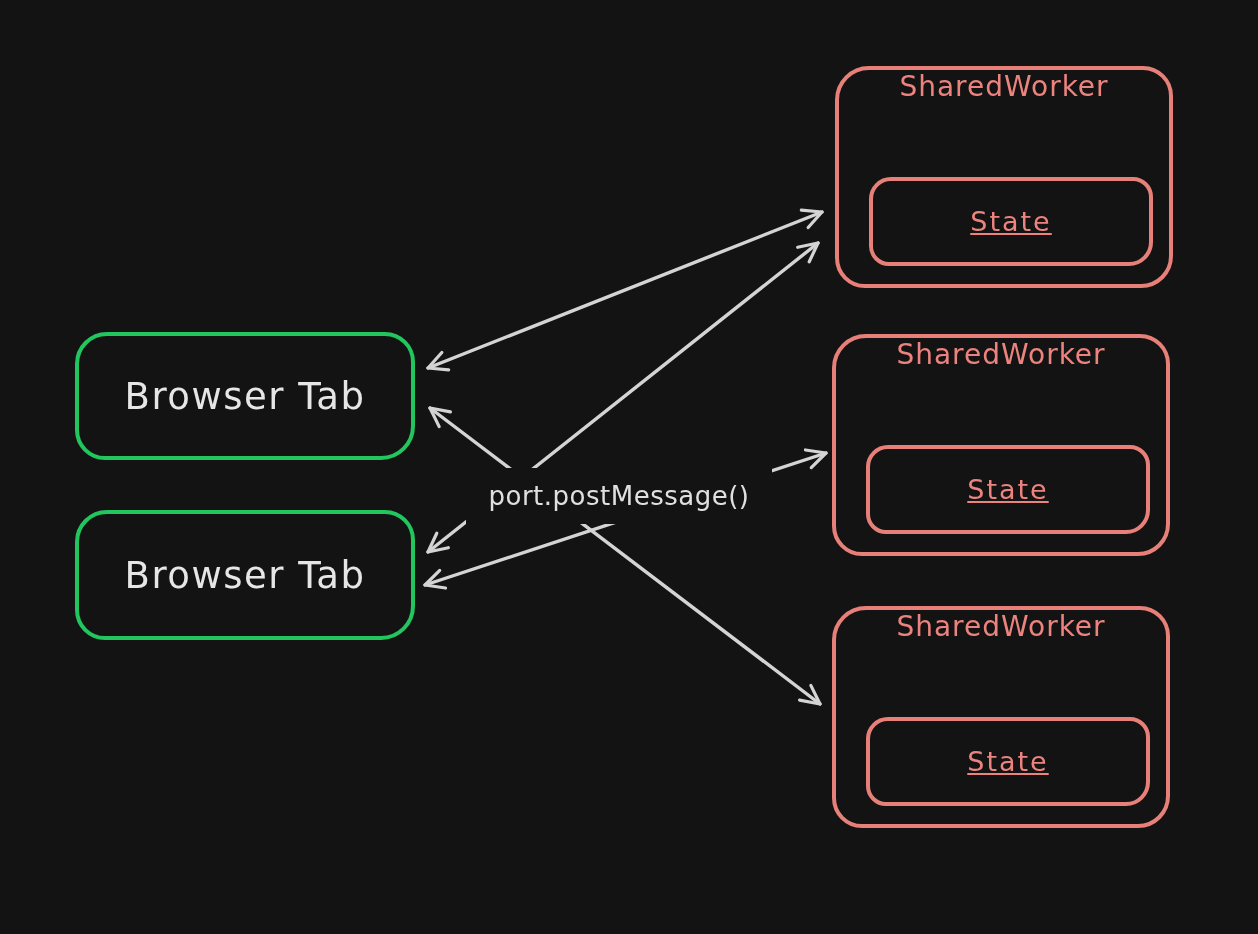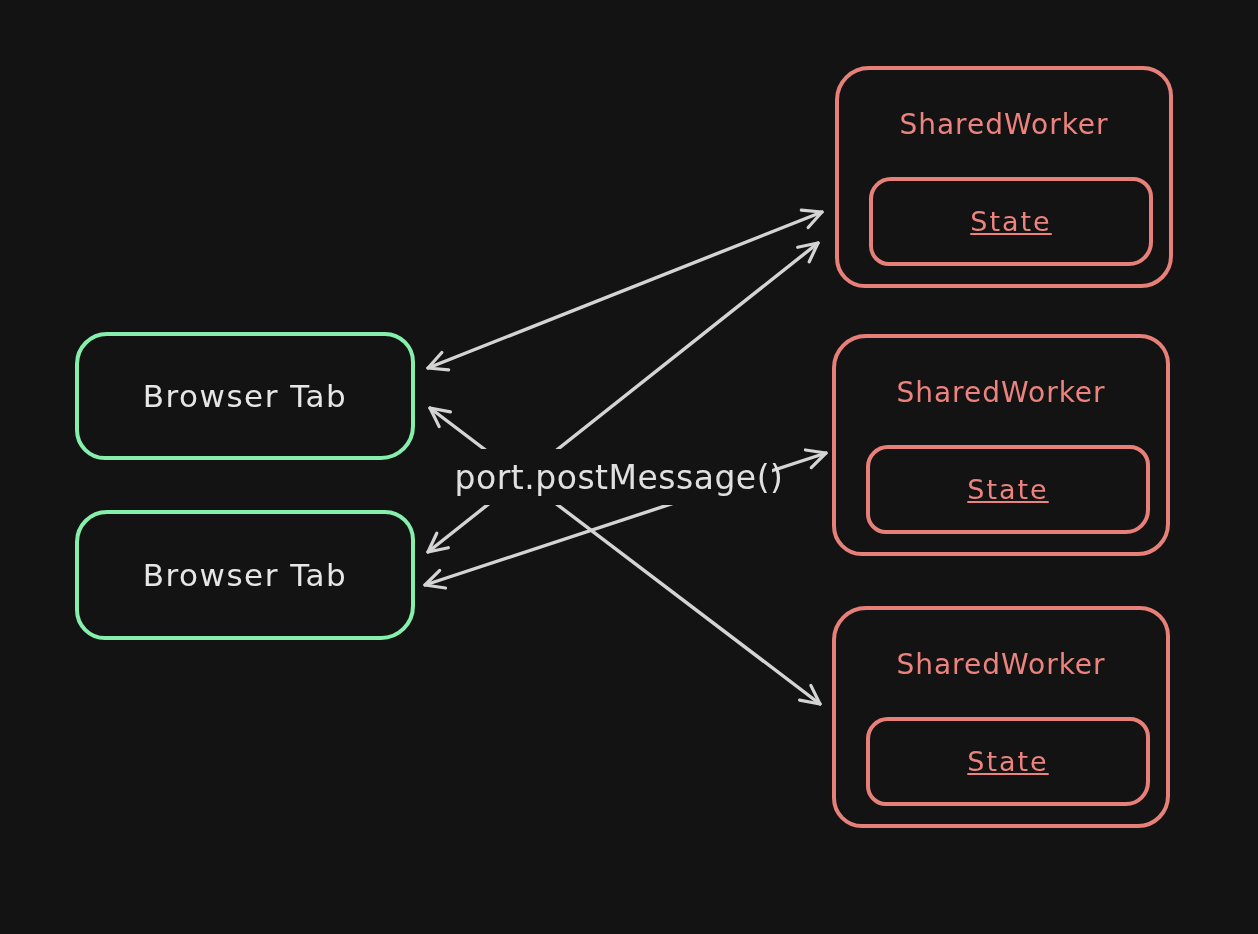--- a/index.html
+++ b/index.html
@@ -19,38 +19,37 @@
     position: absolute;
     inset: 0;
     z-index: 1;
   }
   .node {
     position: absolute;
     box-sizing: border-box;
     z-index: 2;
   }
   .tab-box {
-    border: 4px solid #86efac;
+    border: 4px solid #22c55e;
     border-radius: 32px 30px 34px 30px;
     display: flex;
     align-items: center;
     justify-content: center;
     color: #e6e6e6;
-    font-size: 31px;
+    font-size: 37px;
     letter-spacing: 1.5px;
   }
   .worker-box {
     width: 338px;
     height: 222px;
     border: 4px solid #e8807a;
     border-radius: 34px 30px 32px 30px;
     color: #ec837e;
   }
   .worker-title {
-    margin-top: 38px;
     text-align: center;
     font-size: 28px;
     letter-spacing: 1px;
   }
   .state-box {
     position: absolute;
     left: 30px;
     top: 107px;
     width: 276px;
     height: 81px;
@@ -59,30 +58,30 @@
     display: flex;
     align-items: center;
     justify-content: center;
     font-size: 27px;
     letter-spacing: 2px;
     text-decoration: underline;
   }
   .message-label {
     position: absolute;
     left: 466px;
-    top: 449px;
+    top: 468px;
     width: 306px;
     height: 56px;
     background: #131313;
     z-index: 3;
     display: flex;
     align-items: center;
     justify-content: center;
     color: #e0e0e0;
-    font-size: 33px;
+    font-size: 26px;
     letter-spacing: 0.5px;
     white-space: nowrap;
   }
 </style>
 </head>
 <body>
 
 <div class="canvas">
 
   <svg class="arrows-layer" width="1258" height="934" viewBox="0 0 1258 934" xmlns="http://www.w3.org/2000/svg">

